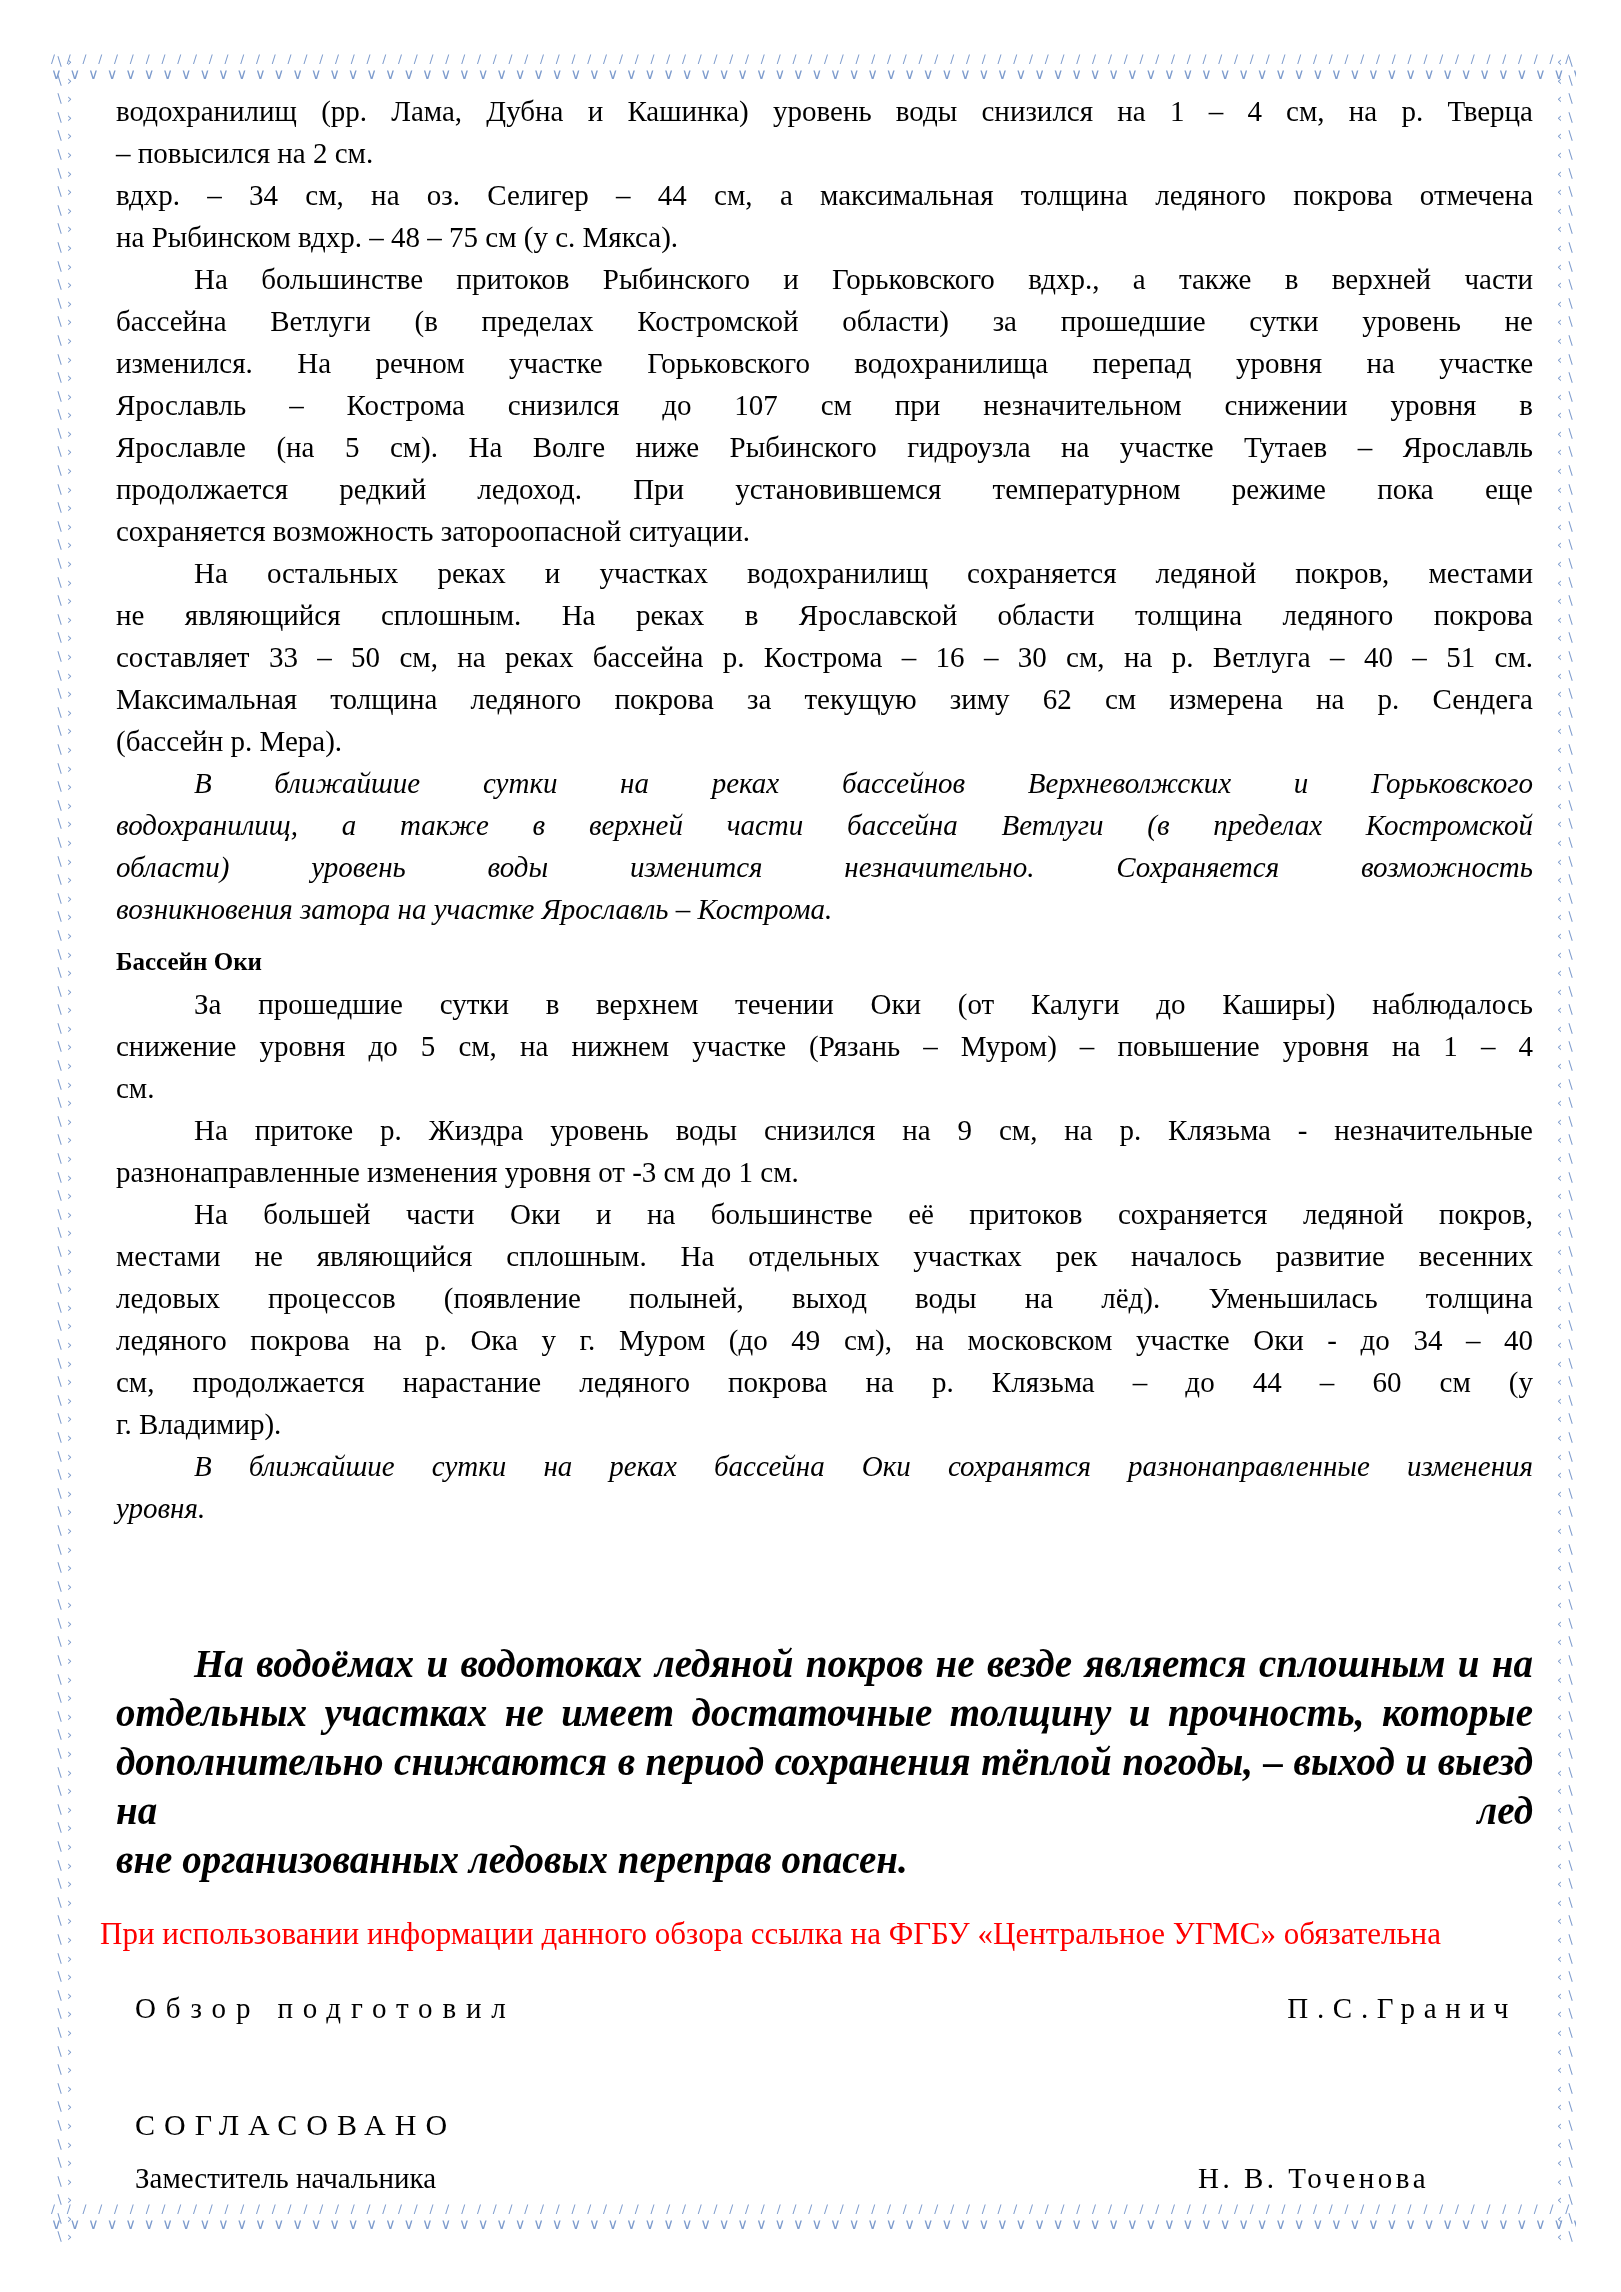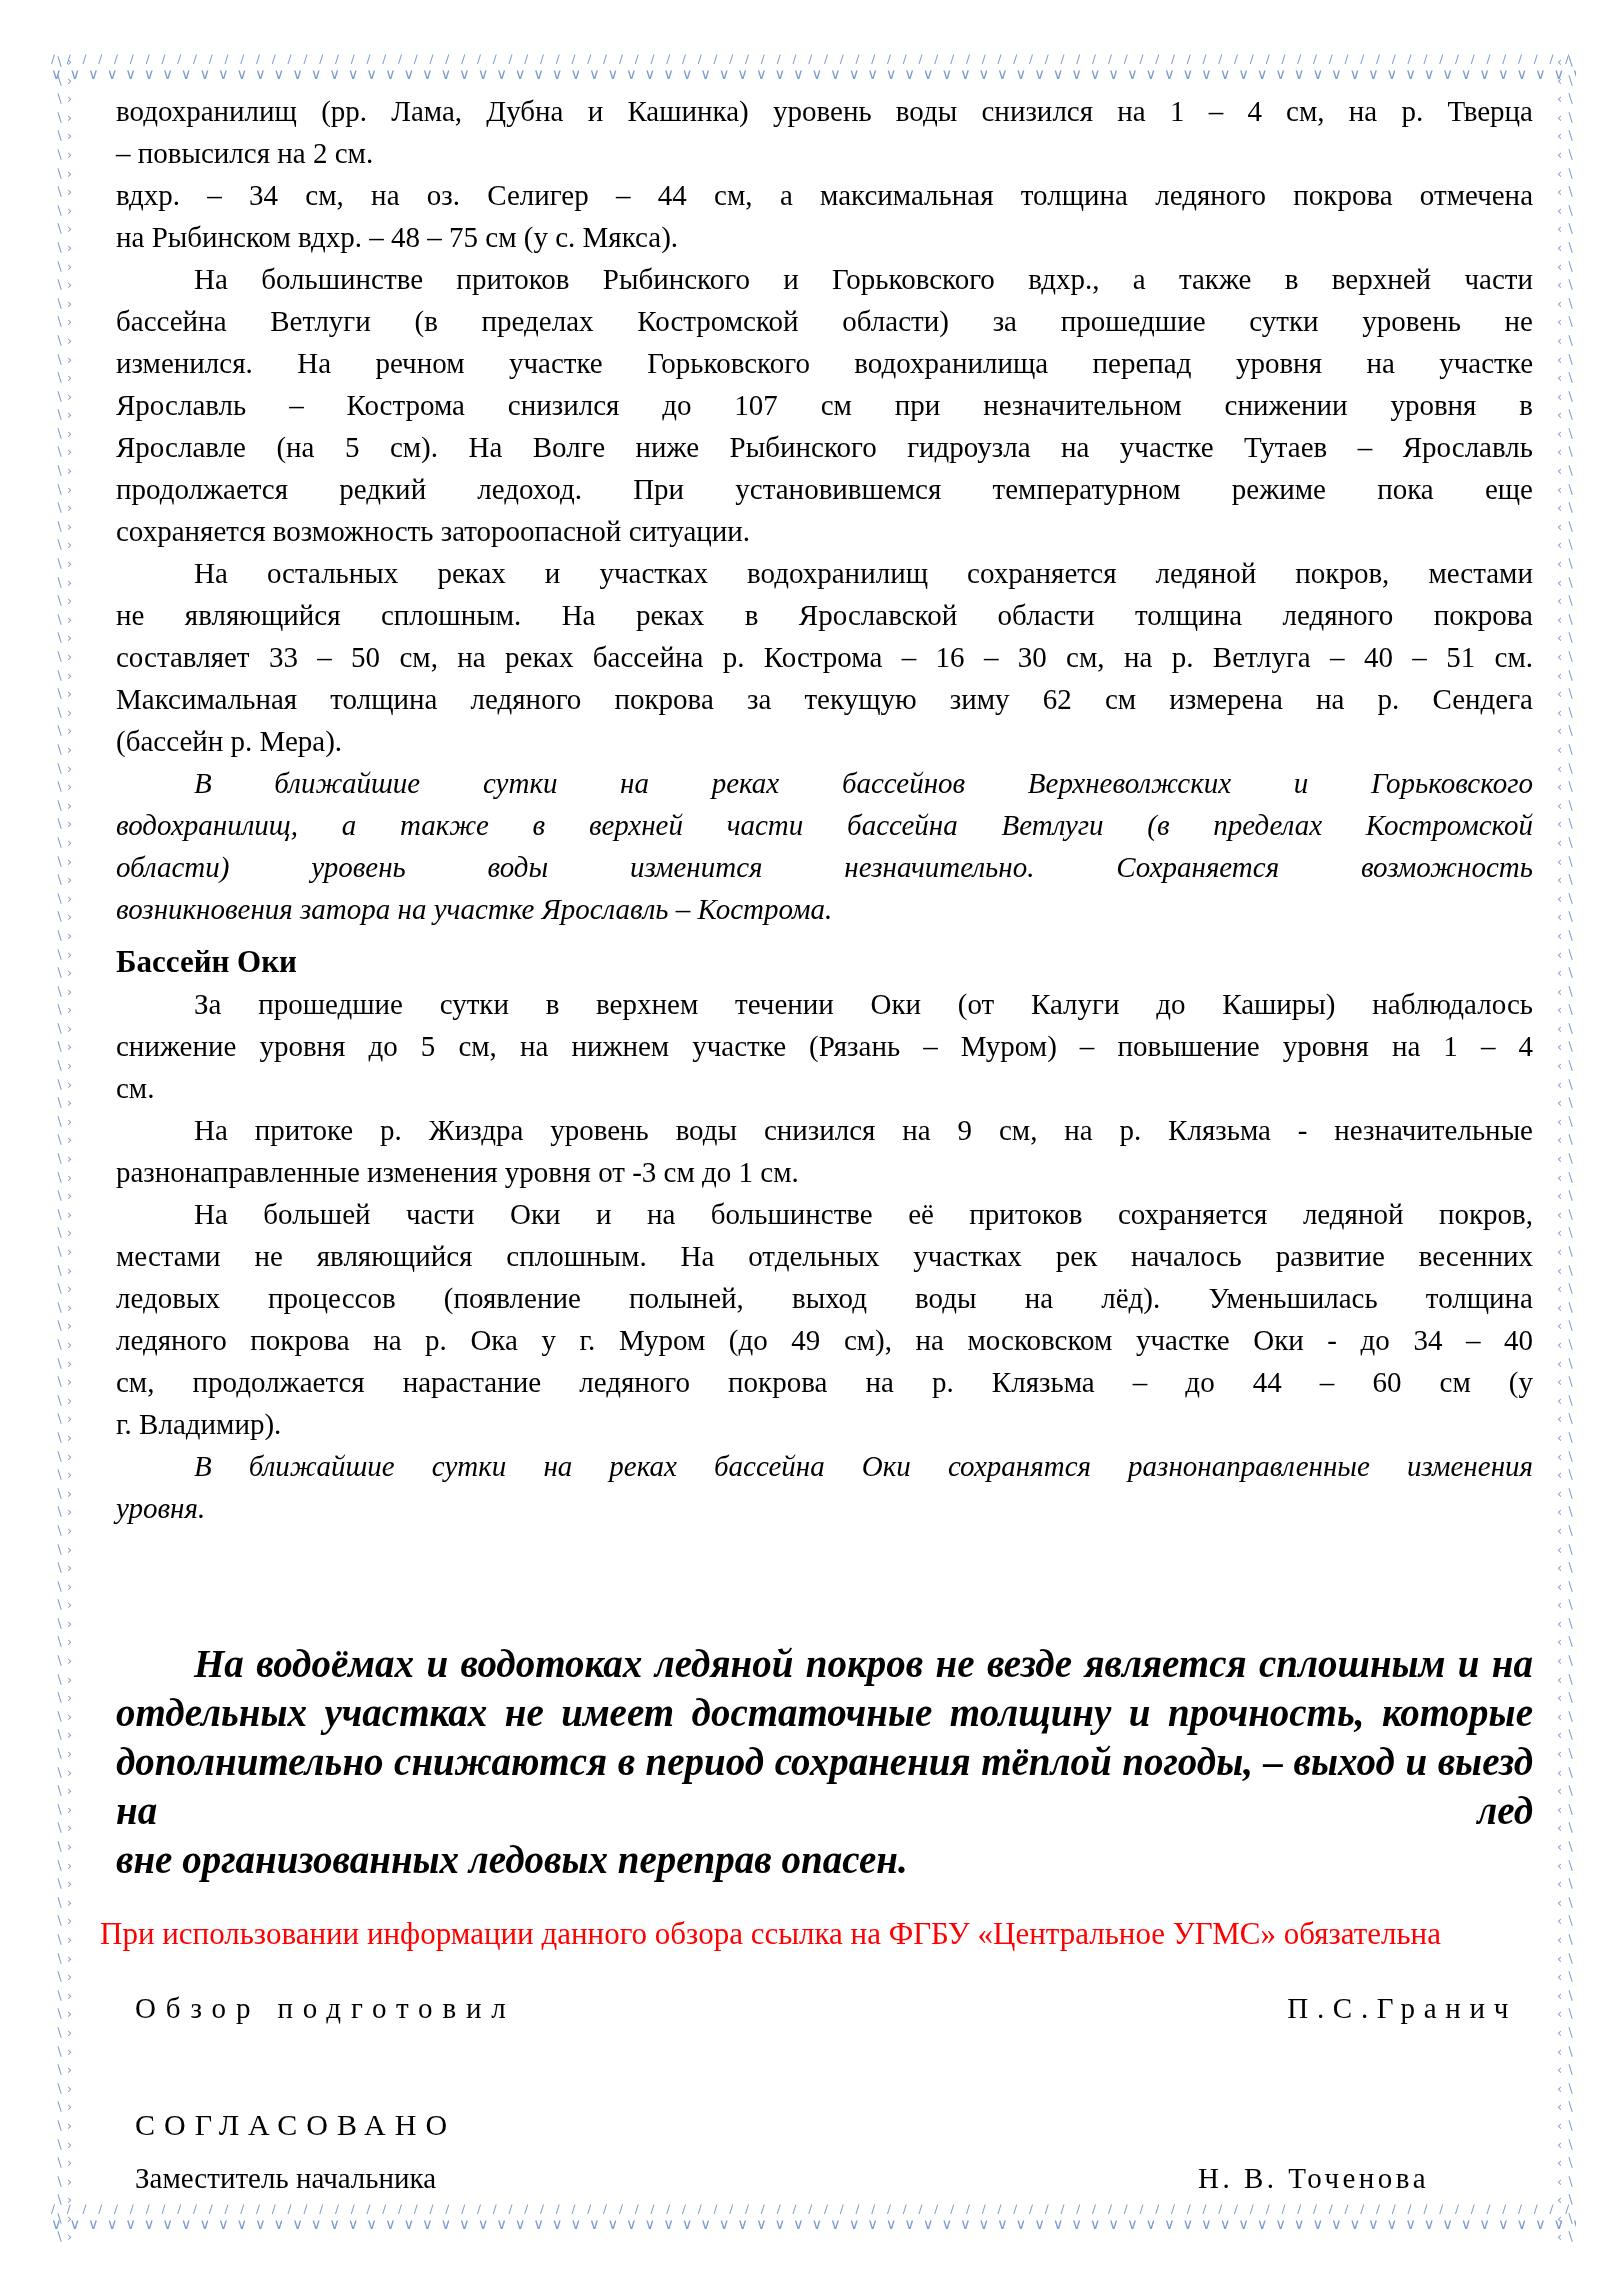--- a/index.html
+++ b/index.html
@@ -20,21 +20,21 @@
   #border-right{right:31px;}
   
   #content{position:absolute;left:100px;top:90px;width:1417px;margin-left:16px;}
   .para{margin:0;}
   .line{font-size:29px;line-height:42px;text-align:justify;text-align-last:justify;}
   .line.last{text-align-last:auto;}
   .line.first-indent{text-indent:78px;}
   .para.italic .line{font-style:italic;}
   .para.bold-italic{margin-top:110px;}
   .para.bold-italic .line{font-style:italic;font-weight:bold;font-size:39px;line-height:49px;}
-  .para.heading{font-weight:bold;font-size:31px;line-height:43px;margin-top:9.8px;}
+  .para.heading{font-weight:bold;font-size:25px;line-height:43px;margin-top:9.8px;}
   
   #notice{position:absolute;left:100px;top:1917px;width:1417px;font-size:31px;line-height:33px;color:var(--accent-red,#ff0000);}
   .sigrow{position:absolute;display:flex;justify-content:space-between;font-size:29px;line-height:44px;}
   #sig-prepared{left:135px;right:104px;top:1986px;}
   #sig-prepared .label{letter-spacing:0.34em;}
   #sig-prepared .name{letter-spacing:0.30em;text-align:center;}
   #sig-agreed{position:absolute;left:135px;top:2103px;font-size:30px;line-height:44px;letter-spacing:0.30em;}
   #sig-bottom{left:135px;right:192px;top:2156px;}
   #sig-bottom .name{letter-spacing:0.12em;margin-left:37px;}
 </style>

